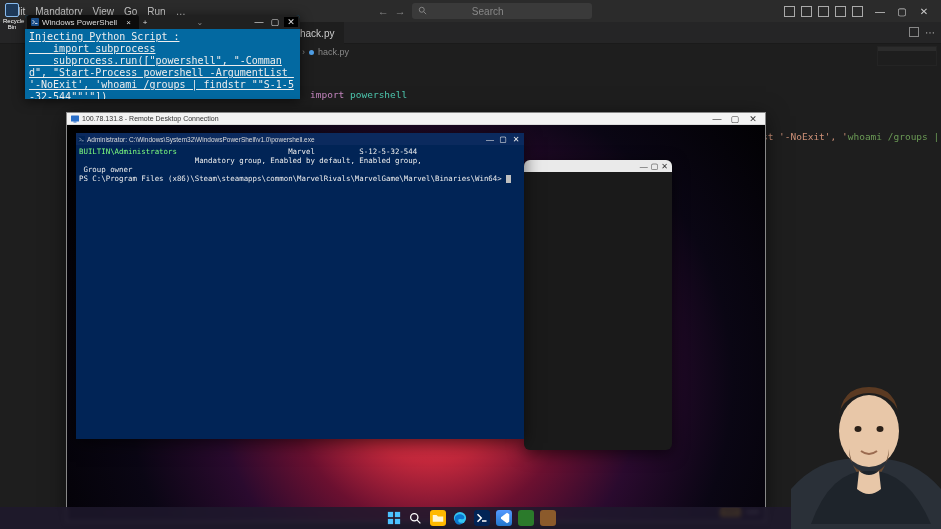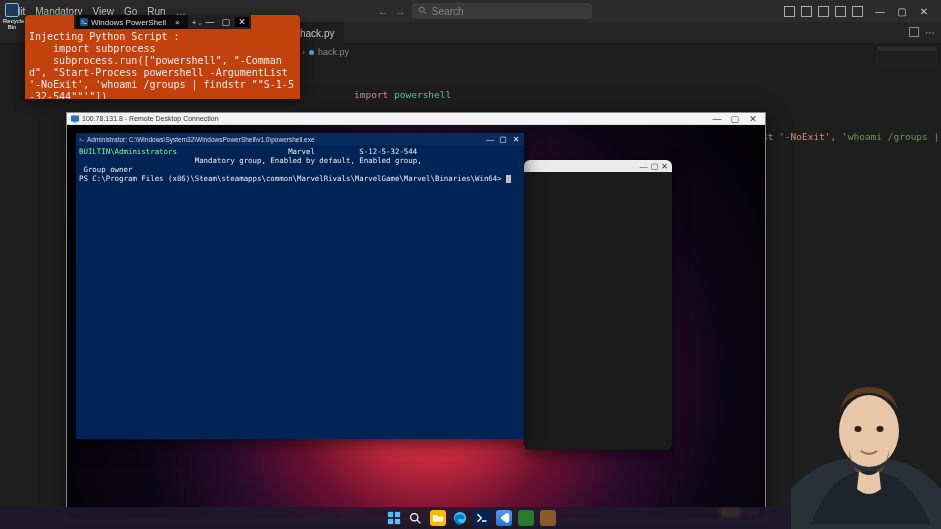--- a/index.html
+++ b/index.html
@@ -15,21 +15,21 @@
     height: 22px; background: #2b2b2b; display: flex; align-items: center;
     gap: 10px; padding: 0 8px; font-size: 10px; color: #cccccc;
     justify-content: space-between;
   }
   .vscode-menu-items { display: flex; gap: 10px; align-items: center; }
   .vscode-menu-items span { cursor: default; }
   .vscode-nav { display: flex; gap: 6px; align-items: center; color: #888; }
   .vscode-nav .arrow { font-size: 11px; }
   .vscode-search {
     width: 180px; height: 16px; background: #3a3a3a; border-radius: 3px;
-    display: flex; align-items: center; padding: 0 6px; color: #888; font-size: 10px;
+    display: flex; align-items: center; padding: 0 6px; color: #888; font-size: 10px; gap: 40px;
   }
   .vscode-search svg { width: 10px; height: 10px; margin-right: 4px; }
   .vscode-layout-icons { display: flex; gap: 6px; align-items: center; }
   .vscode-layout-icons .ibox {
     width: 11px; height: 11px; border: 1px solid #aaa; display: inline-block;
   }
   .vscode-wc { display: flex; gap: 4px; margin-left: 8px; }
   .vscode-wc span { width: 18px; text-align: center; color: #ccc; font-size: 10px; }
 
   .vscode-tabbar {
@@ -55,21 +55,21 @@
     font-family: Consolas, monospace; font-size: 9.5px; line-height: 14px;
   }
   .vscode-editor .gutter {
     position: absolute; left: 280px; top: 0; width: 24px; text-align: right;
     color: #6e6e6e; padding-right: 6px;
   }
   .vscode-editor .code {
     position: absolute; left: 310px; top: 0; right: 80px; color: #d4d4d4;
     white-space: pre;
   }
-  .tok-kw   { color: #c586c0; margin-left: 44px; }
+  .tok-kw   { color: #c586c0; }
   .tok-mod  { color: #4ec9b0; }
   .tok-fn   { color: #dcdcaa; }
   .tok-str  { color: #ce9178; }
   .tok-str2 { color: #6a9955; }
   .tok-punc { color: #d4d4d4; }
 
   .vscode-minimap {
     position: absolute; right: 4px; top: 46px; width: 60px; height: 20px;
     background: linear-gradient(#3a3a3a 0 4px, transparent 4px);
     border: 1px solid #2a2a2a; opacity: .5;
@@ -87,41 +87,41 @@
     font-size: 6px; color: #fff;
   }
   .recycle-bin {
     width: 14px; height: 14px; background: #1e3a5a; border: 1px solid #88bbee;
     margin: 0 auto 1px; position: relative; border-radius: 2px;
   }
 
   
   .ps-host {
     position: absolute; left: 25px; top: 15px; width: 275px; height: 84px;
-    background: #c2410c; box-shadow: 0 2px 12px rgba(0,0,0,.6);
+    background: #0369a1; box-shadow: 0 2px 12px rgba(0,0,0,.6);
     display: flex; flex-direction: column; border-radius: 4px 4px 0 0;
     overflow: hidden;
-    align-items: center;
   }
   .ps-host-titlebar {
     height: 14px; background: #202020; display: flex; align-items: center;
     justify-content: space-between; font-size: 8px; color: #ddd; padding: 0 2px;
   }
   .ps-host-titlebar .tab {
     display: flex; align-items: center; gap: 3px; background: #0c0c0c;
     height: 14px; padding: 0 8px 0 4px; border-radius: 3px 3px 0 0;
   }
   .ps-host-titlebar .tab svg { width: 8px; height: 8px; }
   .ps-host-titlebar .wc { display: flex; gap: 2px; }
   .ps-host-titlebar .wc span { width: 14px; text-align: center; font-size: 9px; }
   .ps-host-titlebar .wc .close { background: #000; }
   .ps-host-body {
     flex: 1; padding: 2px 4px; font-family: Consolas, monospace;
     font-size: 10px; line-height: 12px; color: #eeeeee; white-space: pre-wrap;
     word-break: break-all;
+    text-decoration: underline;
   }
 
   
   .rdp {
     position: absolute; left: 66px; top: 112px; width: 700px; height: 410px;
     background: #fff; border: 1px solid #888; box-shadow: 0 4px 20px rgba(0,0,0,.5);
     display: flex; flex-direction: column; overflow: hidden;
   }
   .rdp-titlebar {
     height: 12px; background: #f3f3f3; display: flex; align-items: center;

